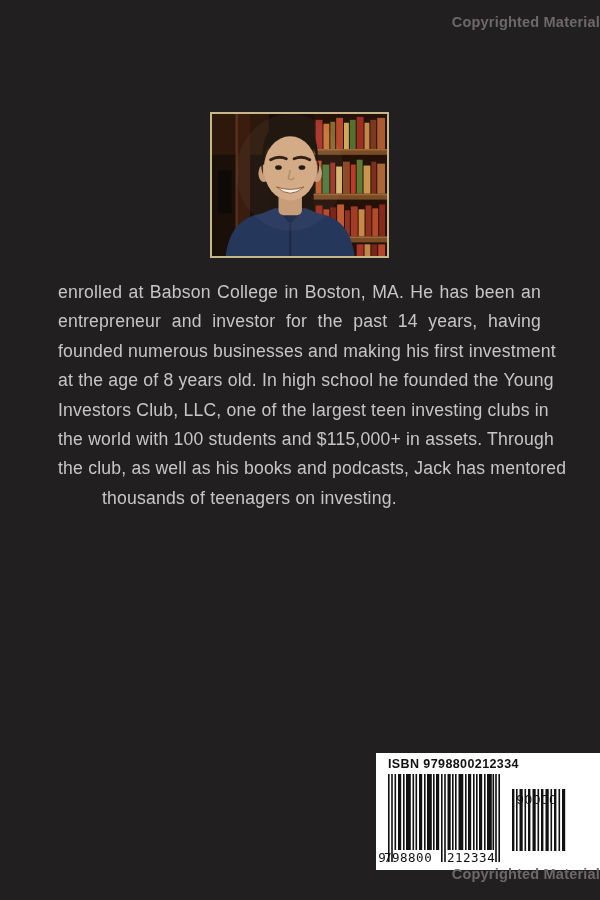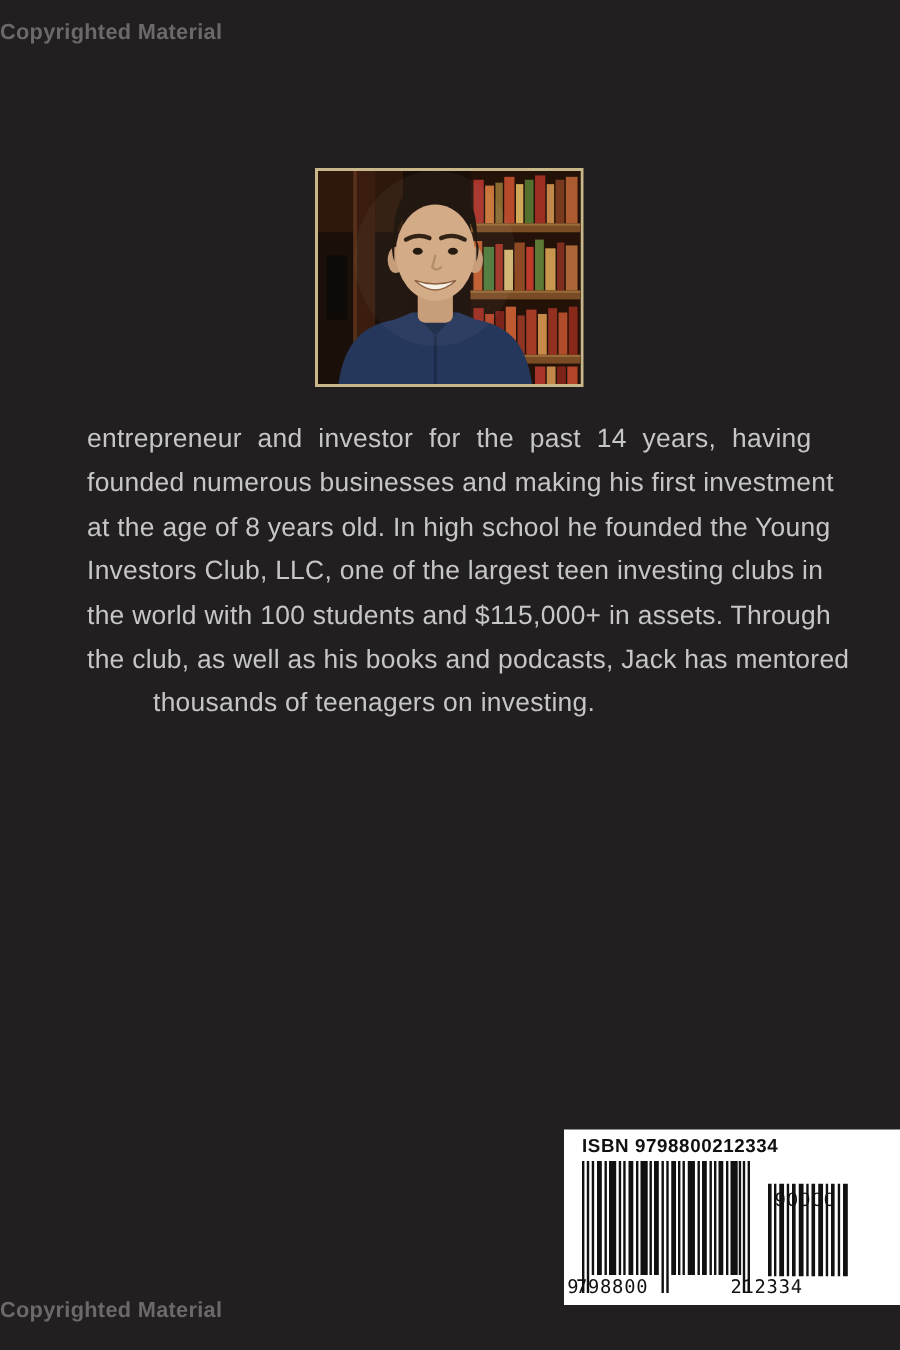--- a/index.html
+++ b/index.html
@@ -10,21 +10,21 @@
     position: relative;
     width: 600px;
     height: 900px;
     background: #221f20;
     overflow: hidden;
   }
 
   .watermark {
     position: absolute;
     left: 0; right: 0;
-    text-align: left;
+    text-align: right;
     color: #6d696a;
     font-size: 14.5px;
     font-weight: 700;
     letter-spacing: 0.2px;
   }
   .watermark.top { top: 14px; }
   .watermark.bottom { top: 866px; }
 
   .photo-frame {
     position: absolute;
@@ -98,21 +98,21 @@
     top: 97px;
     left: 0;
     width: 100%;
     height: 16px;
     font-family: "DejaVu Sans Mono", monospace;
     font-size: 12.5px;
     color: #111111;
   }
   .digit-lead   { position: absolute; left: 1px;  width: 10px; text-align: center; }
   .digit-group1 { position: absolute; left: 8px; width: 46px; text-align: right; letter-spacing: 0.5px; }
-  .digit-group2 { position: absolute; left: 71px; width: 47px; text-align: center; letter-spacing: 0.5px; padding-left: 40px; }
+  .digit-group2 { position: absolute; left: 71px; width: 47px; text-align: center; letter-spacing: 0.5px; }
 </style>
 </head>
 <body>
 
 <div class="cover">
 
   <div class="watermark top">Copyrighted Material</div>
 
   <div class="photo-frame">
     <svg viewBox="0 0 179 146" preserveAspectRatio="none">
@@ -194,20 +194,21 @@
 
       <path d="M80,58 L78,66 Q80.5,69 84,66" stroke="#b08a62" stroke-width="1.6" fill="none" stroke-linecap="round"></path>
 
       <path d="M66,75 Q80,88 94,75 Q80,80 66,75 Z" fill="#f7f2e8" stroke="#8a5a3a" stroke-width="1"></path>
 
       <ellipse cx="80" cy="60" rx="55" ry="60" fill="#ffffff" opacity="0.04"></ellipse>
     </svg>
   </div>
 
   <div class="bio">
+    <div class="bio-line">enrolled at Babson College in Boston, MA. He has been an</div>
     <div class="bio-line">entrepreneur and investor for the past 14 years, having</div>
     <div class="bio-line">founded numerous businesses and making his first investment</div>
     <div class="bio-line">at the age of 8 years old. In high school he founded the Young</div>
     <div class="bio-line">Investors Club, LLC, one of the largest teen investing clubs in</div>
     <div class="bio-line">the world with 100 students and $115,000+ in assets. Through</div>
     <div class="bio-line">the club, as well as his books and podcasts, Jack has mentored</div>
     <div class="bio-line last">thousands of teenagers on investing.</div>
   </div>
 
   <div class="barcode-box">

